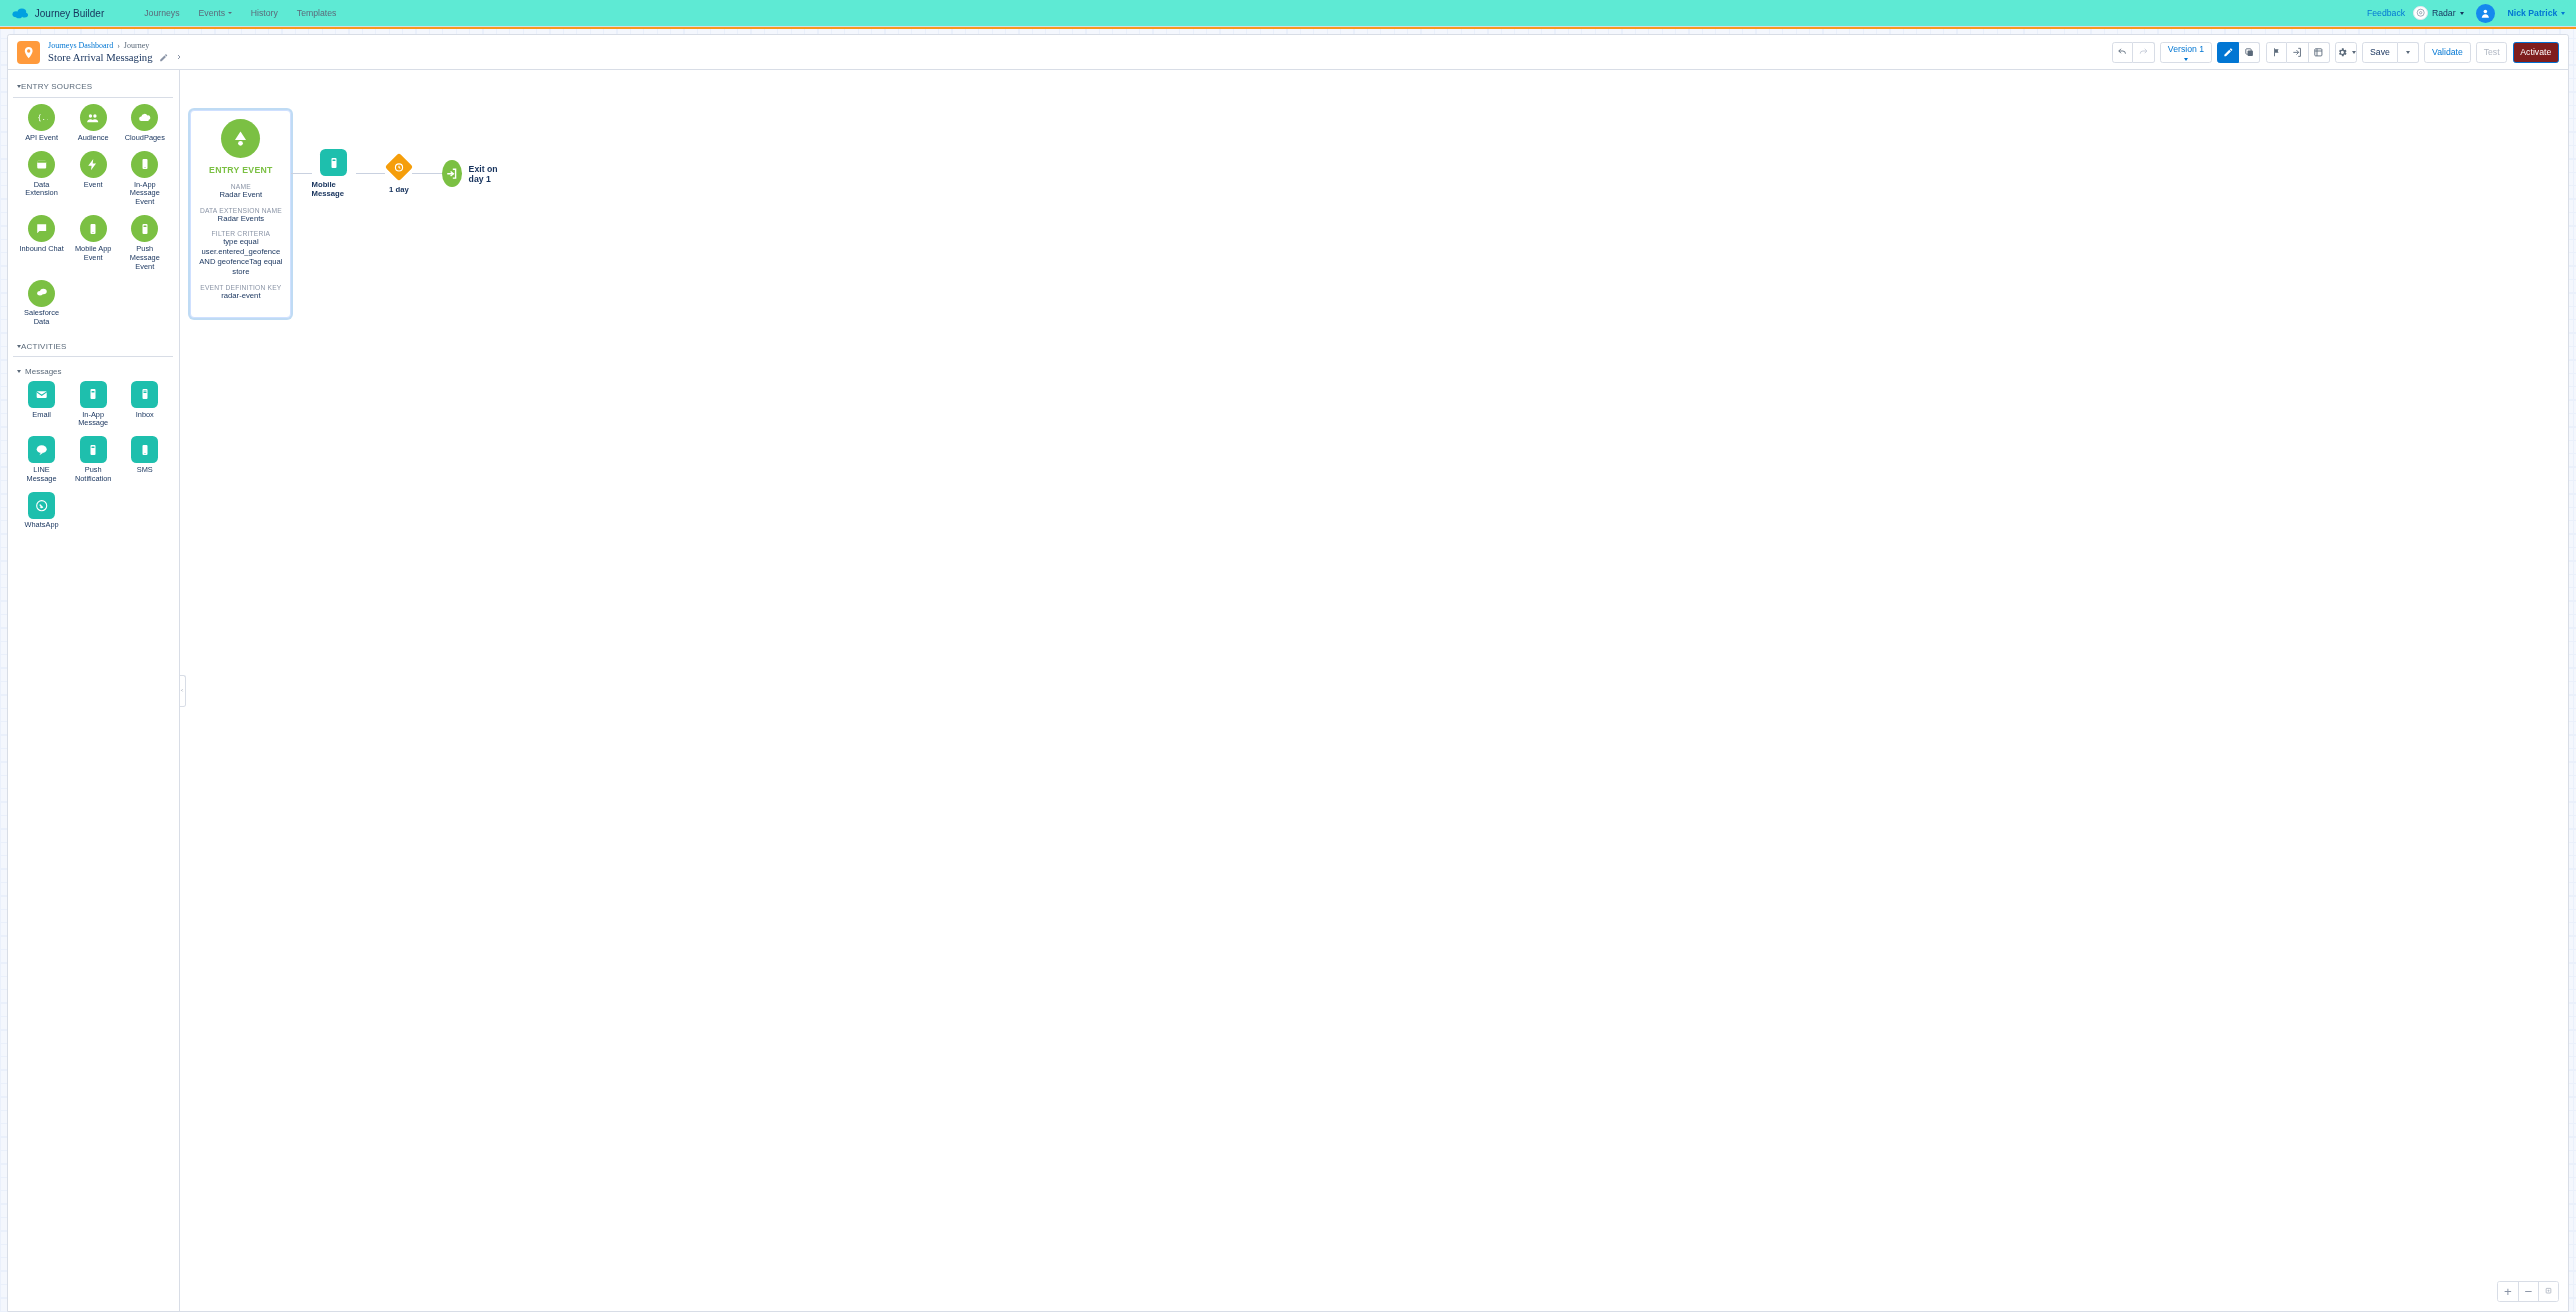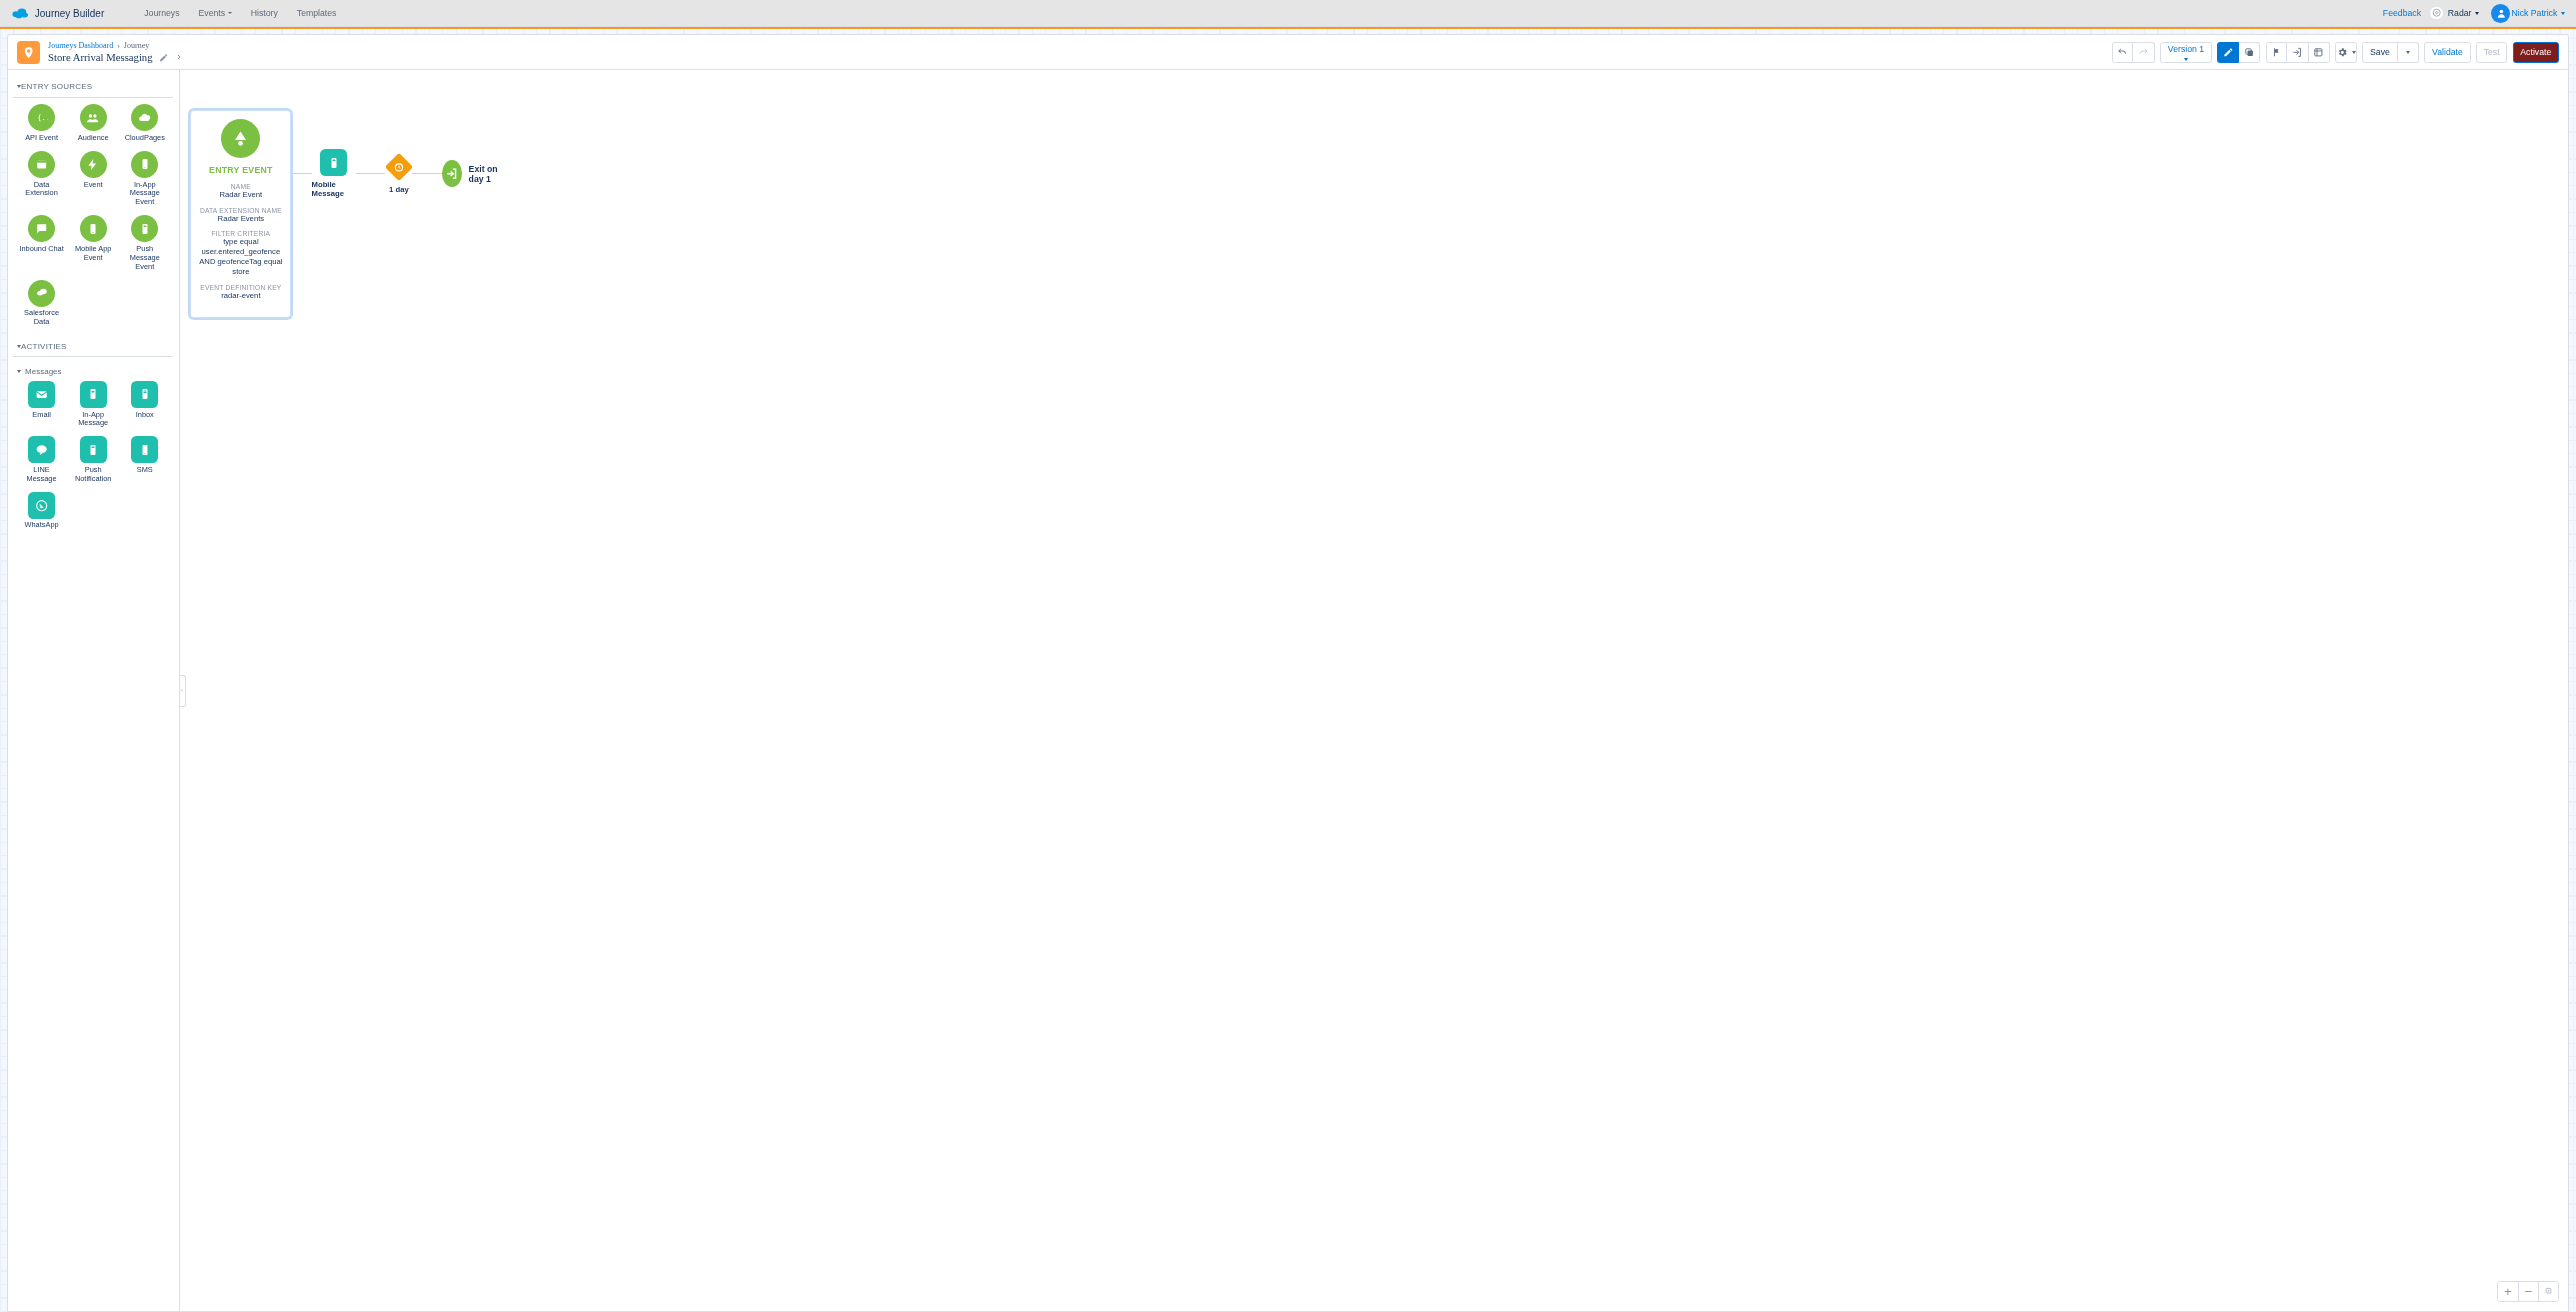--- a/index.html
+++ b/index.html
@@ -13,34 +13,34 @@
     --teal: #1ab39f;
     --teal2: #1ebfad;
   }
   * { box-sizing: border-box; }
   html, body { margin:0; padding:0; height:100%; width:100%; font-family: "Salesforce Sans", Arial, Helvetica, sans-serif; color: var(--navy); background:#fff; }
   body { font-size:8.7px; }
 
   
   .topnav {
     height:27px; display:flex; align-items:center; padding:0 10.7px; border-bottom:0.7px solid var(--border);
-    background:#e5e5e5;
+    background:#5eead4;
   }
   .cloud-logo { width:17.4px; height:12px; margin-right:6.7px; }
   .app-name { font-size:10px; color: var(--navy); font-weight:400; margin-right:40px; }
   .navlinks { display:flex; gap:19px; }
   .navlinks a { color: var(--sf-gray); text-decoration:none; font-size:8.7px; display:inline-flex; align-items:center; gap:2.7px;}
   .nav-dd::after { content:""; width:0;height:0;border-left:2.7px solid transparent;border-right:2.7px solid transparent;border-top:2.7px solid var(--sf-gray); display:inline-block;}
   .topnav .spacer { flex:1; }
   .feedback { color: var(--sf-blue); font-size:8.7px; margin-right:8px; text-decoration:none;}
   .radar-badge {
     width:14.8px; height:14.8px; border-radius:50%; background:#fff; border:0.7px solid #e0e5ee; display:inline-flex;align-items:center;justify-content:center;margin-right:4px;
   }
   .org-dd { color: var(--navy); display:inline-flex; align-items:center; gap:4px; margin-right:12px;}
-  .user-block { display:inline-flex; align-items:center; gap:1px;}
+  .user-block { display:inline-flex; align-items:center; gap:13px;font-weight:bold;}
   .user-avatar {
     width:19px;height:19px;border-radius:50%;background:#1589ee;display:flex;align-items:center;justify-content:center;
   }
   .user-dd { color: var(--sf-blue); font-size:8.7px; display:inline-flex;align-items:center;gap:4px;}
   .caret-down { width:0;height:0;border-left:2.7px solid transparent;border-right:2.7px solid transparent;border-top:3.4px solid currentColor; display:inline-block;}
 
   .orange-bar { height:2px; background: linear-gradient(90deg,#f7981d,#f7981d); }
 
   
   .outer {

